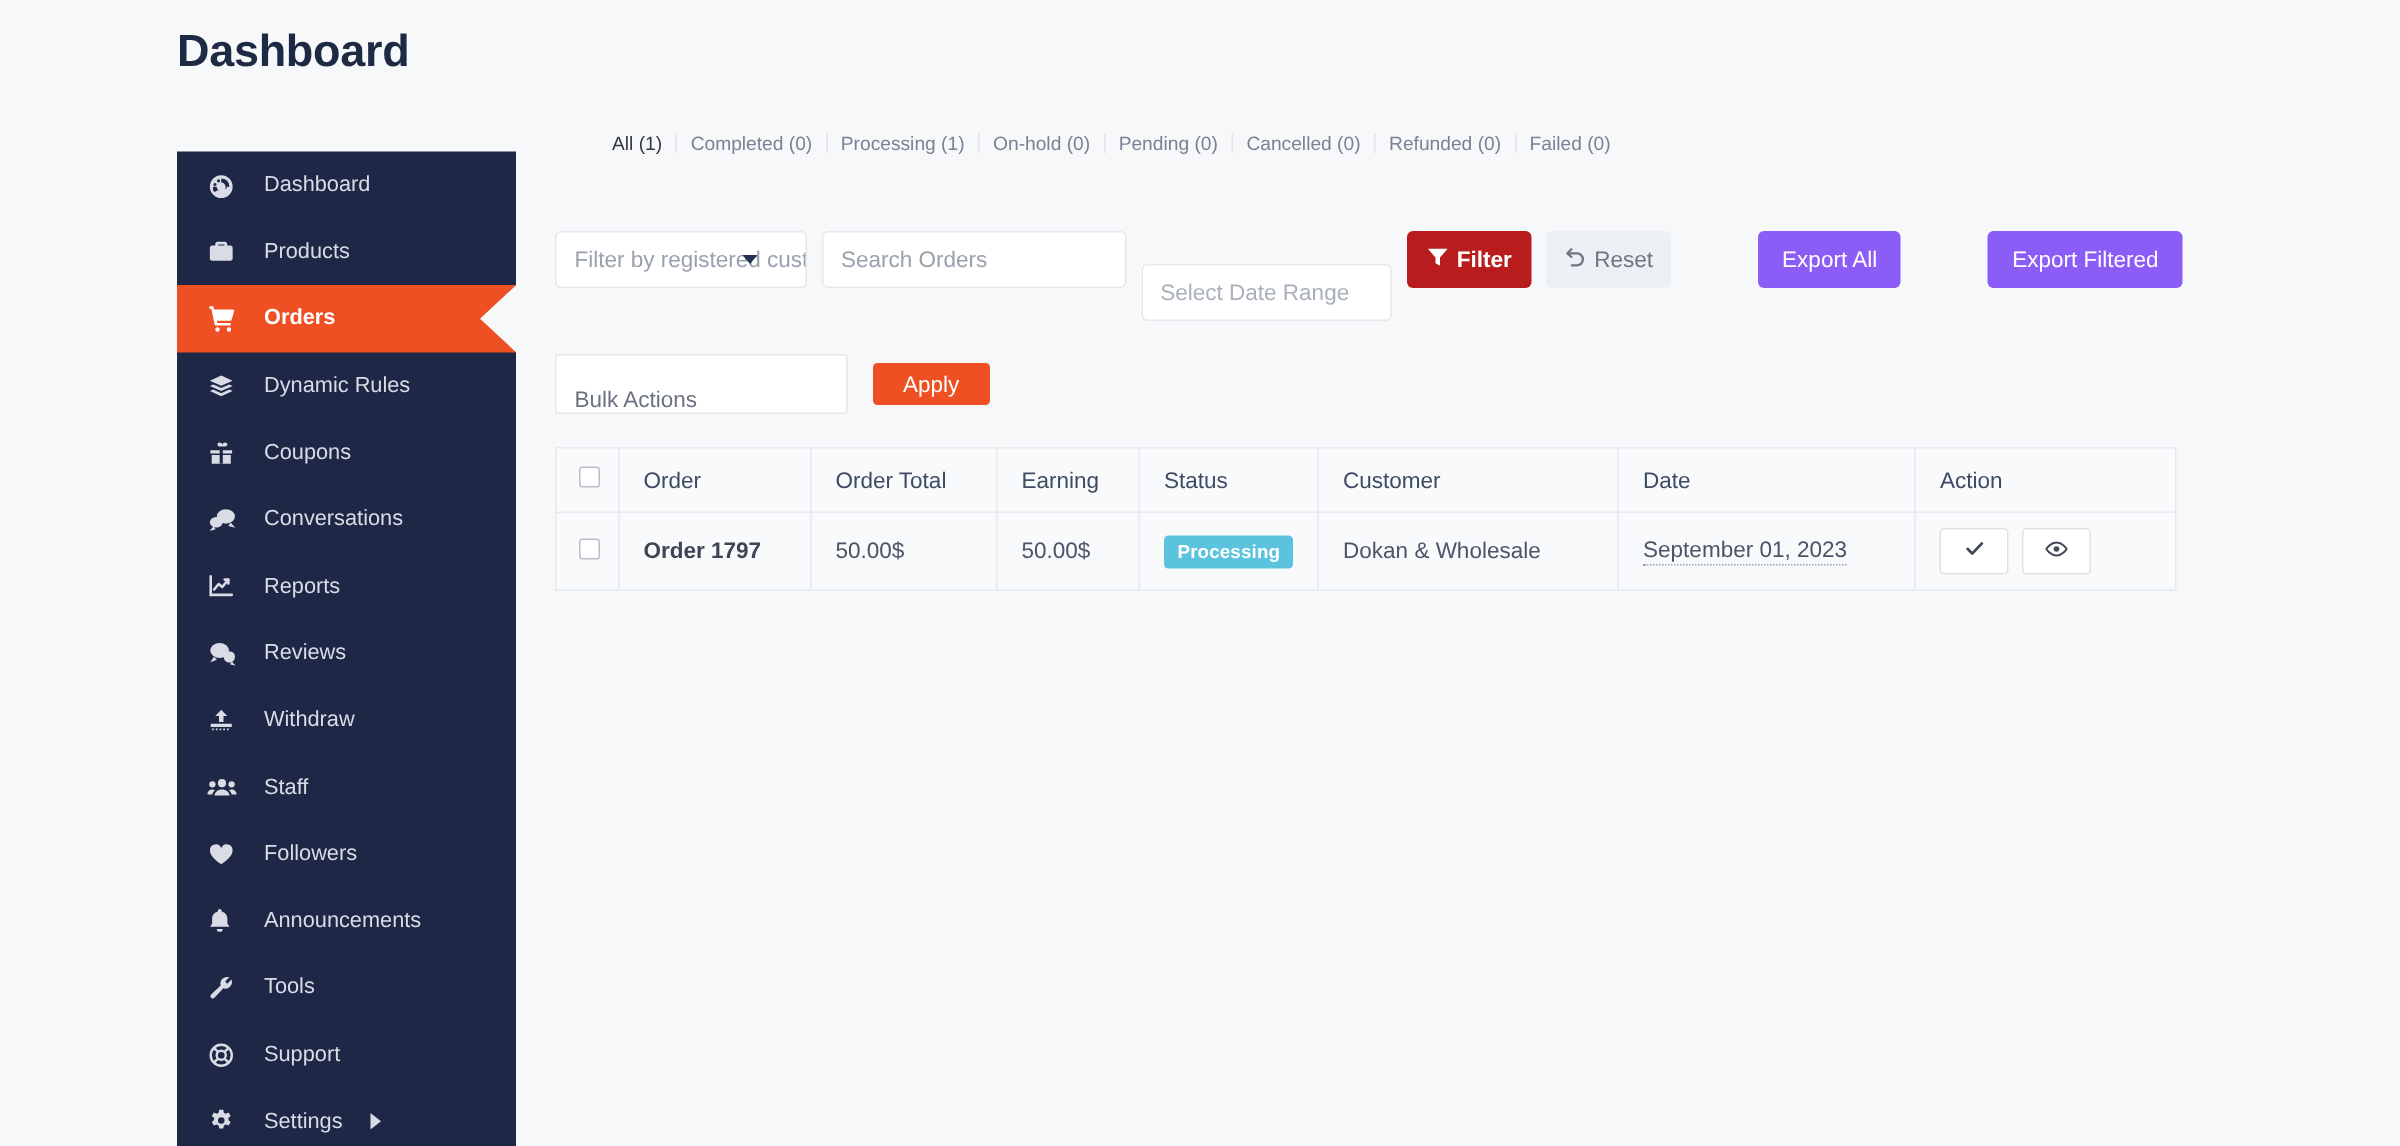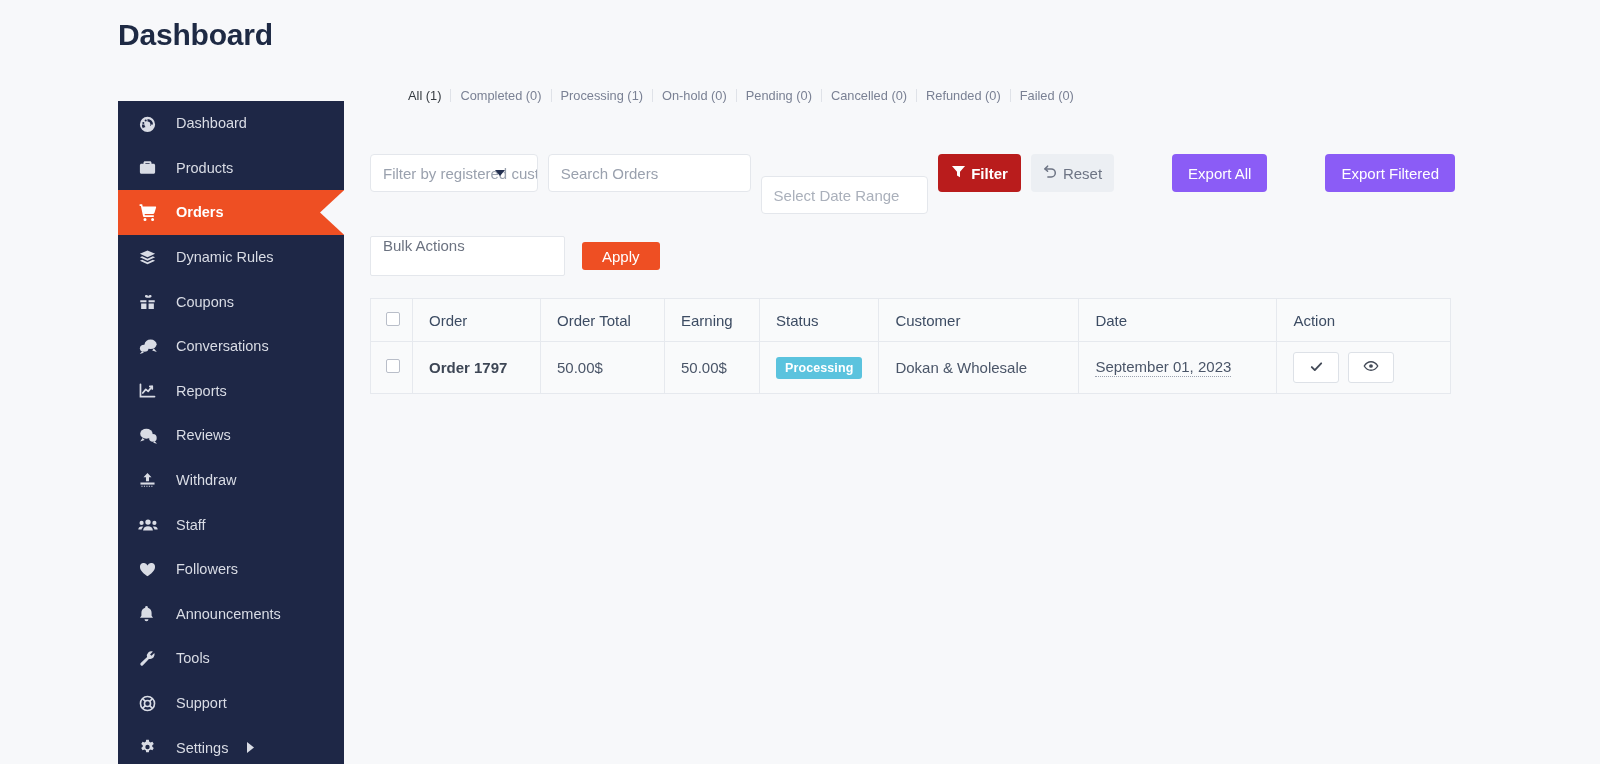--- a/index.html
+++ b/index.html
@@ -121,21 +121,21 @@
   .btn-filter { background: #b91c1c; color: #fff; font-weight: bold; padding: 0 13px; }
   .btn-reset  { background: #eceff3; color: #6d7484; padding: 0 12px; }
   .btn-orange { background: #8b5cf6; color: #fff; padding: 0 16px; margin-left: 48px; }
 
   
   .bulk-bar { display: flex; align-items: center; margin-top: 22px; }
   .bulk-select {
     width: 195px; height: 40px;
     border: 1px solid #e4e7ec;
     background: #fff;
-    display: flex; align-items: flex-start;
+    display: flex; align-items: flex-end;
     padding: 0 12px;
     font-size: 15px; color: #6b7280;
     border-radius: 2px;
   }
   .btn-apply {
     height: 28px; background: #ee4f23; color: #fff;
     border: none; border-radius: 3px;
     padding: 0 20px; font-size: 15px; cursor: pointer;
     margin-left: 17px;
     font-family: "Liberation Sans", sans-serif;

